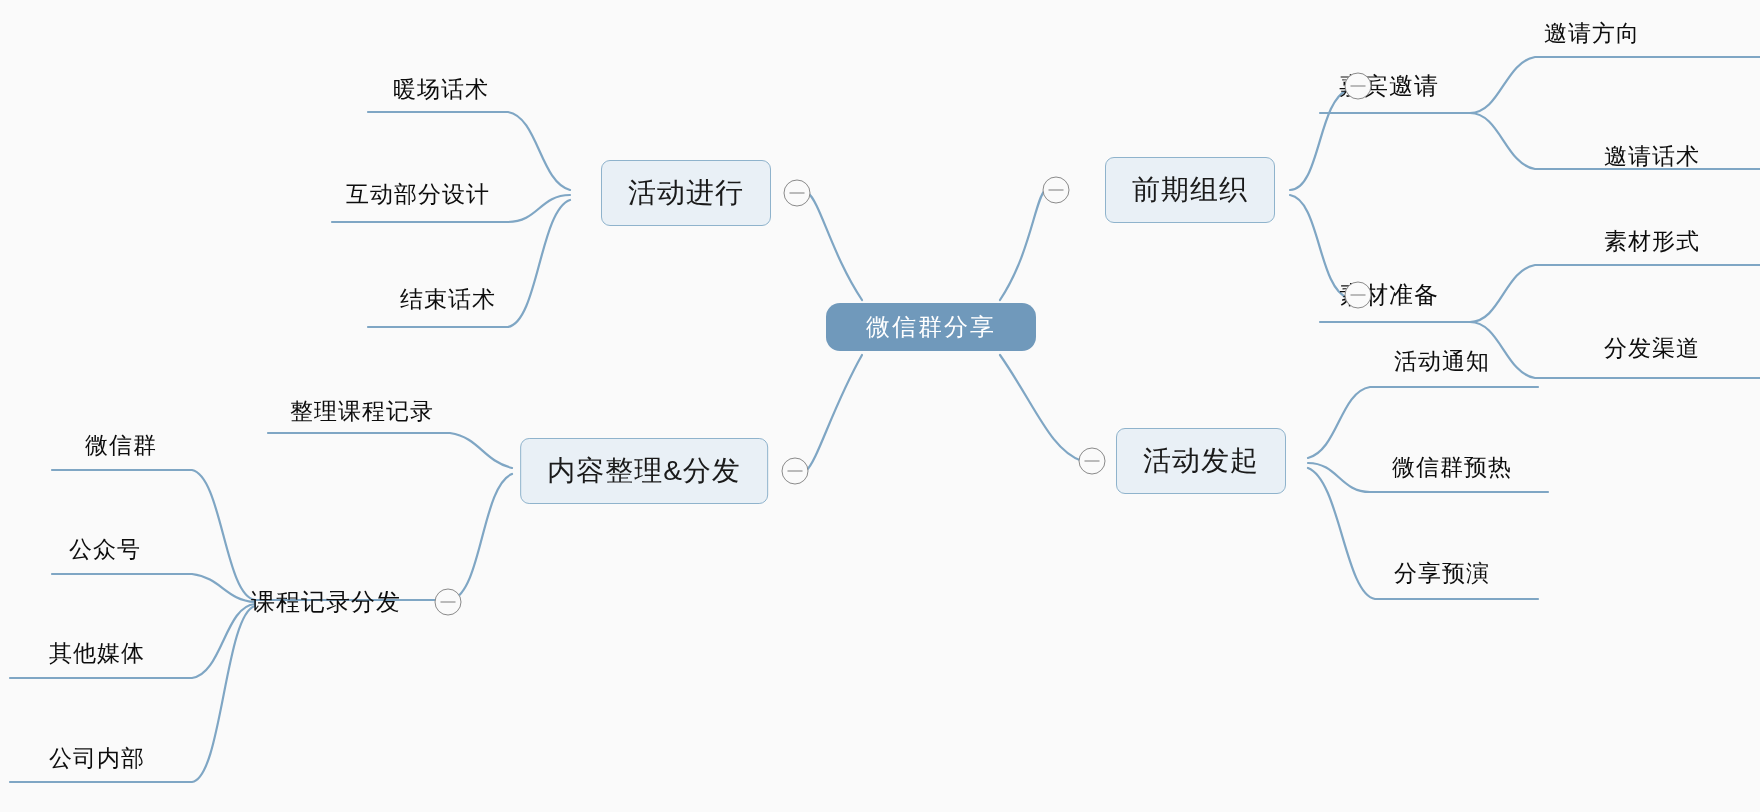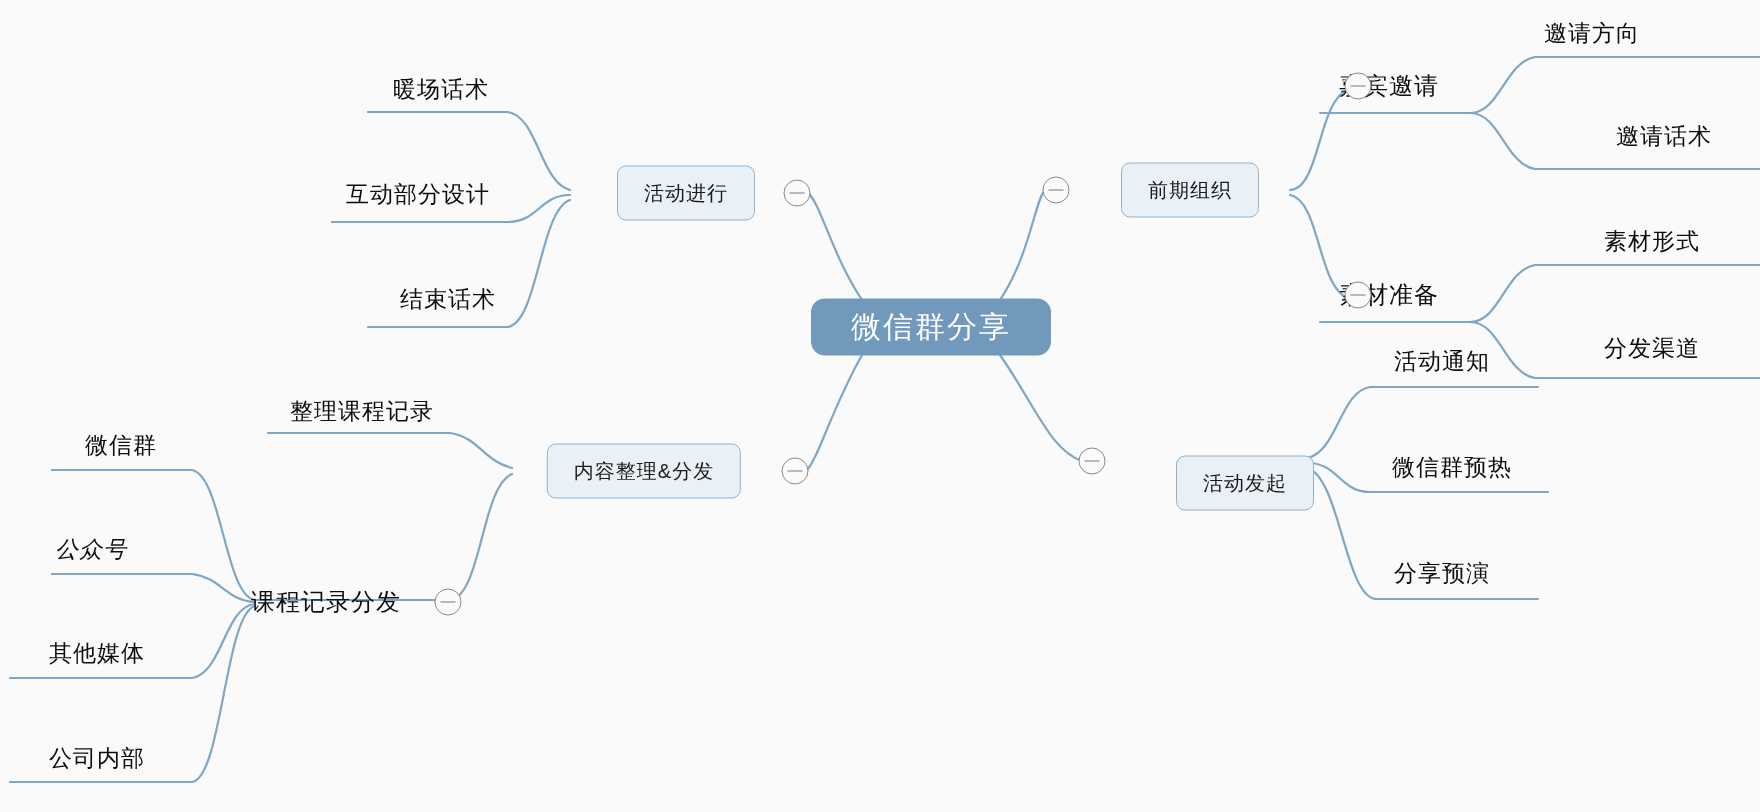--- a/index.html
+++ b/index.html
@@ -29,31 +29,31 @@
     transform: translate(-50%, -50%);
     white-space: nowrap;
     display: flex;
     align-items: center;
     justify-content: center;
   }
   .node-root {
     background: #7099bb;
     color: #ffffff;
     border-radius: 14px;
-    font-size: 30px;
+    font-size: 24px;
     letter-spacing: 2px;
     padding: 8px 40px;
     box-shadow: none;
   }
   .node-main {
     background: #e9f0f6;
     border: 1.5px solid #8fb3cc;
     border-radius: 9px;
     color: #1a1a1a;
-    font-size: 20px;
+    font-size: 28px;
     letter-spacing: 1px;
     padding: 13px 26px;
   }
   .node-leaf {
     color: #0d0d0d;
     font-size: 23px;
     letter-spacing: 1px;
     background: transparent;
     padding: 2px 4px;
   }
@@ -142,37 +142,37 @@
   <div class="toggle" style="left:1056px; top:190px;"></div>
 
   <div class="node node-sub" style="left:1389px; top:86px;">
     <span>嘉宾邀请</span>
   </div>
   <div class="toggle" style="left:1358px; top:86px;"></div>
 
   <div class="node node-leaf" style="left:1576px; top:33px;margin-left:16px;">
     <span>邀请方向</span>
   </div>
-  <div class="node node-leaf" style="left:1652px; top:136px;margin-left:12px;">
+  <div class="node node-leaf" style="left:1652px; top:156px;">
     <span>邀请话术</span>
   </div>
 
   <div class="node node-sub" style="left:1389px; top:295px;">
     <span>素材准备</span>
   </div>
   <div class="toggle" style="left:1358px; top:295px;"></div>
 
   <div class="node node-leaf" style="left:1652px; top:241px;">
     <span>素材形式</span>
   </div>
   <div class="node node-leaf" style="left:1652px; top:348px;">
     <span>分发渠道</span>
   </div>
 
-  <div class="node node-main" style="left:1245px; top:461px;margin-top:22px;">
+  <div class="node node-main" style="left:1201px; top:461px;">
     <span>活动发起</span>
   </div>
   <div class="toggle" style="left:1092px; top:461px;"></div>
 
   <div class="node node-leaf" style="left:1442px; top:361px;">
     <span>活动通知</span>
   </div>
   <div class="node node-leaf" style="left:1452px; top:467px;">
     <span>微信群预热</span>
   </div>
@@ -205,21 +205,21 @@
   </div>
 
   <div class="node node-sub" style="left:326px; top:602px;">
     <span>课程记录分发</span>
   </div>
   <div class="toggle" style="left:448px; top:602px;"></div>
 
   <div class="node node-leaf" style="left:105px; top:445px;margin-left:16px;">
     <span>微信群</span>
   </div>
-  <div class="node node-leaf" style="left:91px; top:549px;font-style:italic;">
+  <div class="node node-leaf" style="left:105px; top:549px;">
     <span>公众号</span>
   </div>
   <div class="node node-leaf" style="left:97px; top:653px;align-items:center;">
     <span>其他媒体</span>
   </div>
   <div class="node node-leaf" style="left:97px; top:758px;text-align:center;">
     <span>公司内部</span>
   </div>
 
 </div>

